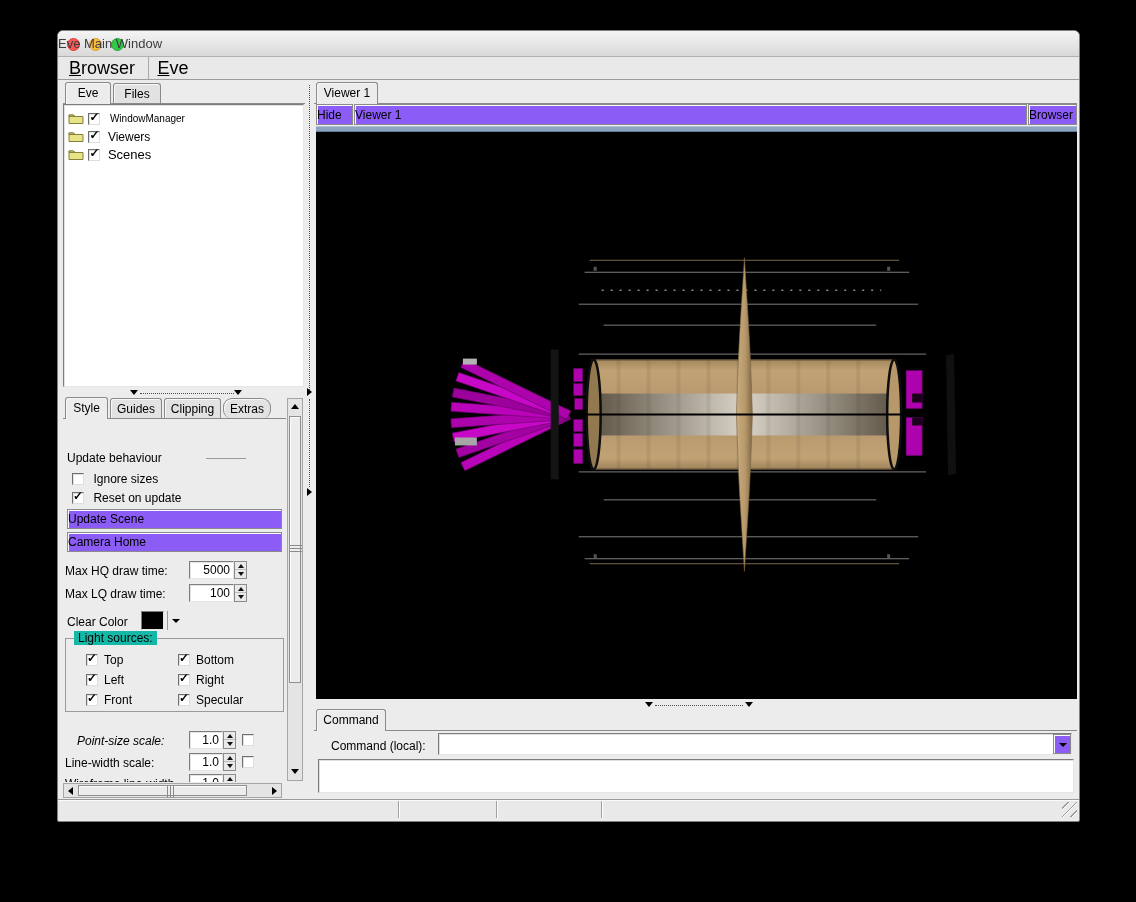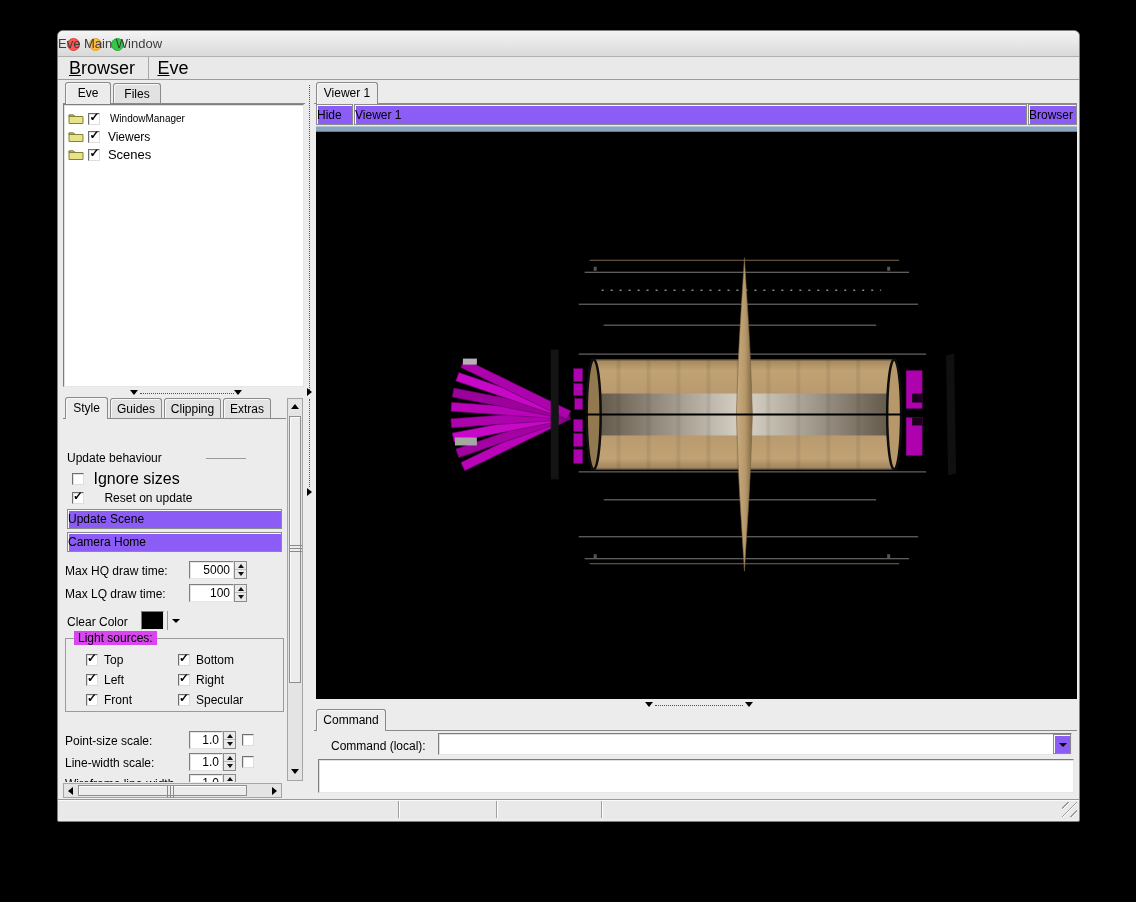--- a/index.html
+++ b/index.html
@@ -58,21 +58,21 @@
     border-left:5px solid #000;}
   .tri-left{width:0;height:0;border-top:4px solid transparent;border-bottom:4px solid transparent;
     border-right:5px solid #000;}
   .scrollbar{position:absolute;background:#e4e4e4;border:1px solid #a5a5a5;}
   .sb-thumb{position:absolute;background:#ececec;border:1px solid #8f8f8f;box-shadow:inset 1px 1px 0 #fbfbfb;}
   .grip-h{position:absolute;width:12px;height:7px;border-top:1px solid #8a8a8a;border-bottom:1px solid #8a8a8a;}
   .grip-h::after{content:"";position:absolute;left:0;top:2px;width:12px;height:1px;background:#8a8a8a;}
   .grip-v{position:absolute;width:7px;height:12px;border-left:1px solid #8a8a8a;border-right:1px solid #8a8a8a;}
   .grip-v::after{content:"";position:absolute;top:0;left:2px;height:12px;width:1px;background:#8a8a8a;}
   .group{position:absolute;border:1px solid #9a9a9a;}
-  .group-title{position:absolute;top:-8px;left:8px;background:#d946ef;padding:0 4px;font-size:12px;}
+  .group-title{position:absolute;top:-8px;left:8px;background:#14b8a6;padding:0 4px;font-size:12px;}
   .splith{position:absolute;height:0;border-top:1px dotted #4e4e4e;}
   .splitv{position:absolute;width:0;border-left:1px dotted #4e4e4e;}
   .statusbar{position:absolute;left:0;right:0;bottom:2px;height:20px;background:#e9e9e9;
     border-top:1px solid #9a9a9a;box-shadow:inset 0 1px 0 #fafafa;}
   .status-sep{position:absolute;top:1px;bottom:1px;width:1px;background:#9f9f9f;box-shadow:1px 0 0 #fff;}
   .resize-grip{position:absolute;right:2px;bottom:2px;width:15px;height:15px;
     background:repeating-linear-gradient(135deg,transparent 0 4px,#9a9a9a 4px 5px,#fdfdfd 5px 6px);}
   .banner{position:absolute;border:1px solid #9a9a9a;background:#e7e7e7;box-shadow:inset 1px 1px 0 #fafafa;
     text-align:center;font-size:12px;line-height:18px;color:#2f43b7;}
   .hr-dash{position:absolute;height:1px;background:#9a9a9a;}
@@ -130,35 +130,35 @@
 
   <div>
     <div class="tri-down" style="position:absolute;left:72px;top:359px;"></div>
     <div class="splith" style="left:82px;top:362px;width:94px;"></div>
     <div class="tri-down" style="position:absolute;left:176px;top:359px;"></div>
   </div>
 
   <div class="tab active" style="left:7px;top:366px;width:43px;">Style</div>
   <div class="tab" style="left:52px;top:367px;width:52px;">Guides</div>
   <div class="tab" style="left:106px;top:367px;width:57px;">Clipping</div>
-  <div class="tab" style="left:165px;top:367px;width:48px;">Extras</div>
+  <div class="tab" style="left:165px;top:367px;width:48px;border-radius:9px;">Extras</div>
   <div class="tabline" style="left:5px;top:387px;width:223px;"></div>
 
   <div style="position:absolute;left:0;top:390px;width:228px;height:361px;overflow:hidden;">
 
     <div class="label" style="left:9px;top:30px;">Update behaviour</div>
     <div class="hr-dash" style="left:148px;top:37px;width:40px;"></div>
 
     <div style="position:absolute;left:14px;top:48px;">
       <span class="cb"></span>
-      <span style="font-size:16px;margin-left:5px;vertical-align:middle;">Ignore sizes</span>
+      <span style="font-size:12px;margin-left:5px;vertical-align:middle;">Ignore sizes</span>
     </div>
     <div style="position:absolute;left:14px;top:67px;">
       <span class="cb checked"></span>
-      <span style="font-size:12px;margin-left:16px;vertical-align:middle;">Reset on update</span>
+      <span style="font-size:12px;margin-left:5px;vertical-align:middle;">Reset on update</span>
     </div>
 
     <div class="btn" style="position:absolute;left:9px;top:88px;width:215px;height:20px;line-height:19px;">Update Scene</div>
     <div class="btn" style="position:absolute;left:9px;top:111px;width:215px;height:20px;line-height:19px;">Camera Home</div>
 
     <div class="label" style="left:7px;top:143px;">Max HQ draw time:</div>
     <input class="numfield" style="left: 131px; top: 140px; width: 45px;" value="5000">
     <div class="spin" style="left:176px;top:140px;">
         <span class="up"></span>
         <span class="dn"></span>
@@ -180,21 +180,21 @@
     <div class="group" style="left:7px;top:217px;width:219px;height:74px;">
       <span class="group-title">Light sources:</span>
       <div style="position:absolute;left:20px;top:11px;"><span class="cb checked"></span><span style="font-size:12px;margin-left:6px;vertical-align:middle;">Top</span></div>
       <div style="position:absolute;left:112px;top:11px;"><span class="cb checked"></span><span style="font-size:12px;margin-left:6px;vertical-align:middle;">Bottom</span></div>
       <div style="position:absolute;left:20px;top:31px;"><span class="cb checked"></span><span style="font-size:12px;margin-left:6px;vertical-align:middle;">Left</span></div>
       <div style="position:absolute;left:112px;top:31px;"><span class="cb checked"></span><span style="font-size:12px;margin-left:6px;vertical-align:middle;">Right</span></div>
       <div style="position:absolute;left:20px;top:51px;"><span class="cb checked"></span><span style="font-size:12px;margin-left:6px;vertical-align:middle;">Front</span></div>
       <div style="position:absolute;left:112px;top:51px;"><span class="cb checked"></span><span style="font-size:12px;margin-left:6px;vertical-align:middle;">Specular</span></div>
     </div>
 
-    <div class="label" style="left:7px;top:313px;">Point-size scale:</div>
+    <div class="label" style="left:19px;top:313px;font-style:italic;">Point-size scale:</div>
     <input class="numfield" style="left: 131px; top: 310px; width: 34px;" value="1.0">
     <div class="spin" style="left:165px;top:310px;">
         <span class="up"></span>
         <span class="dn"></span>
       </div>
     <span class="cb" style="position:absolute;left:184px;top:313px;"></span>
 
     <div class="label" style="left:7px;top:335px;">Line-width scale:</div>
     <input class="numfield" style="left: 131px; top: 332px; width: 34px;" value="1.0">
     <div class="spin" style="left:165px;top:332px;">

